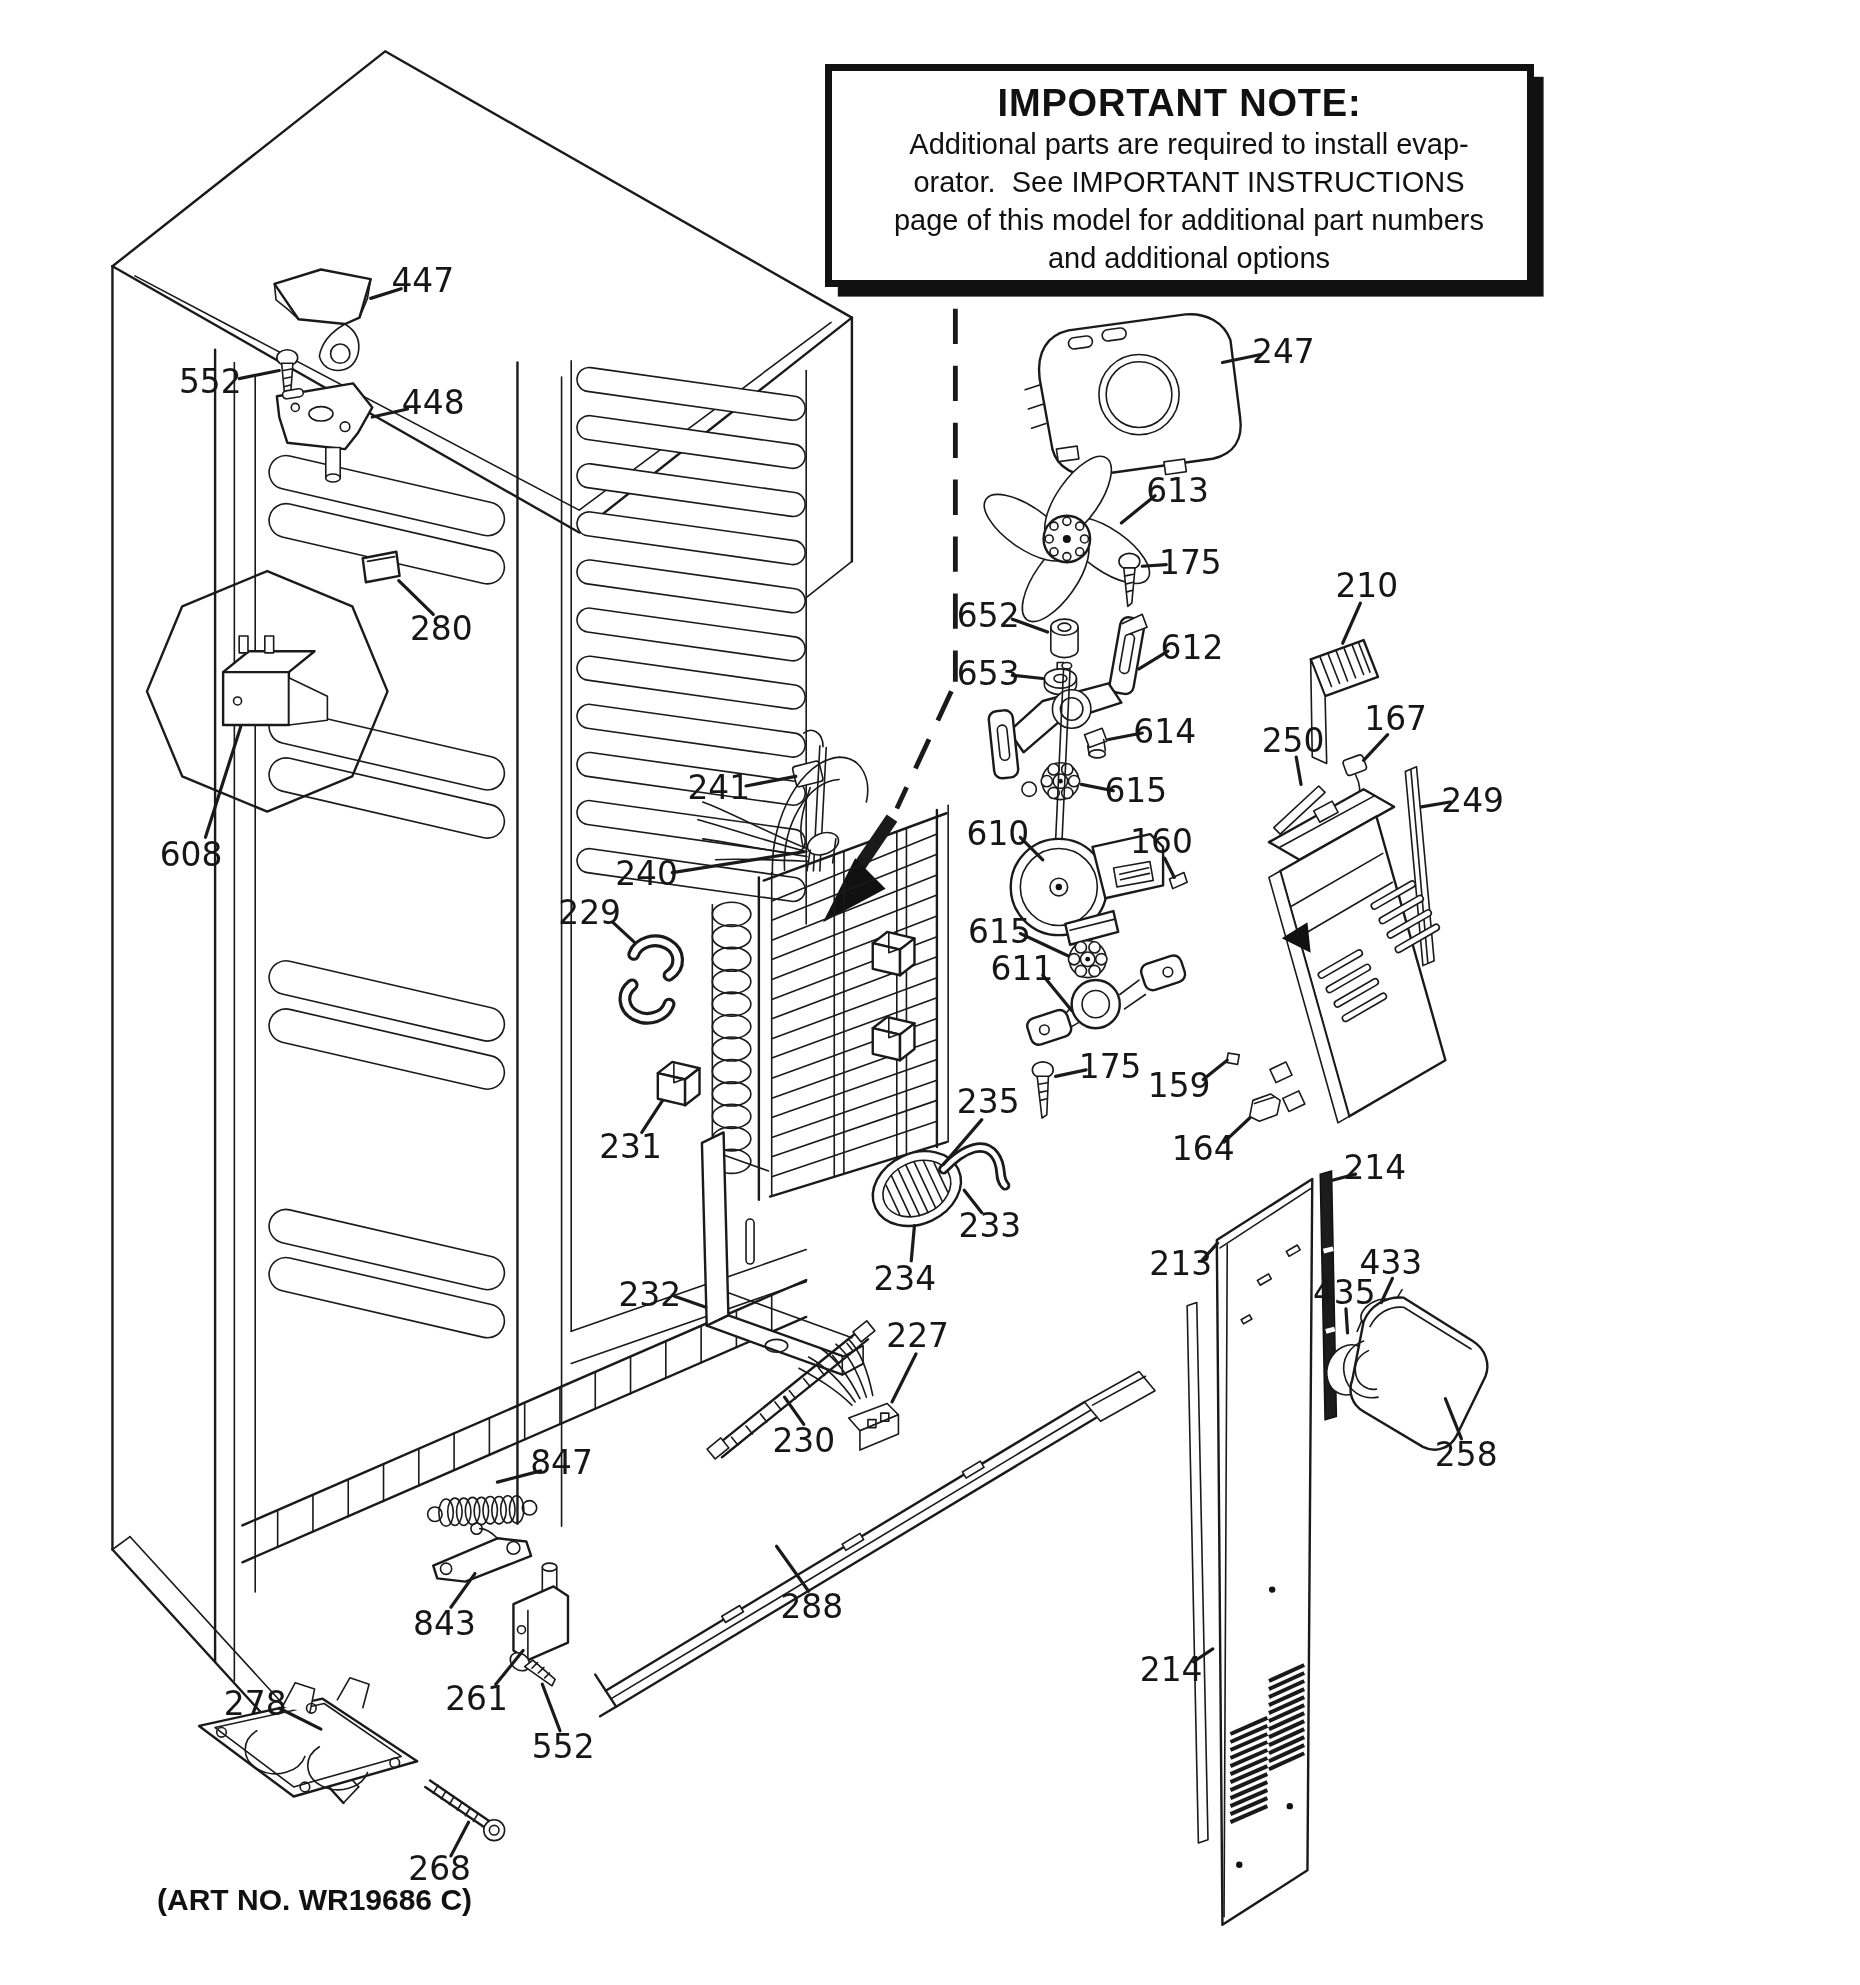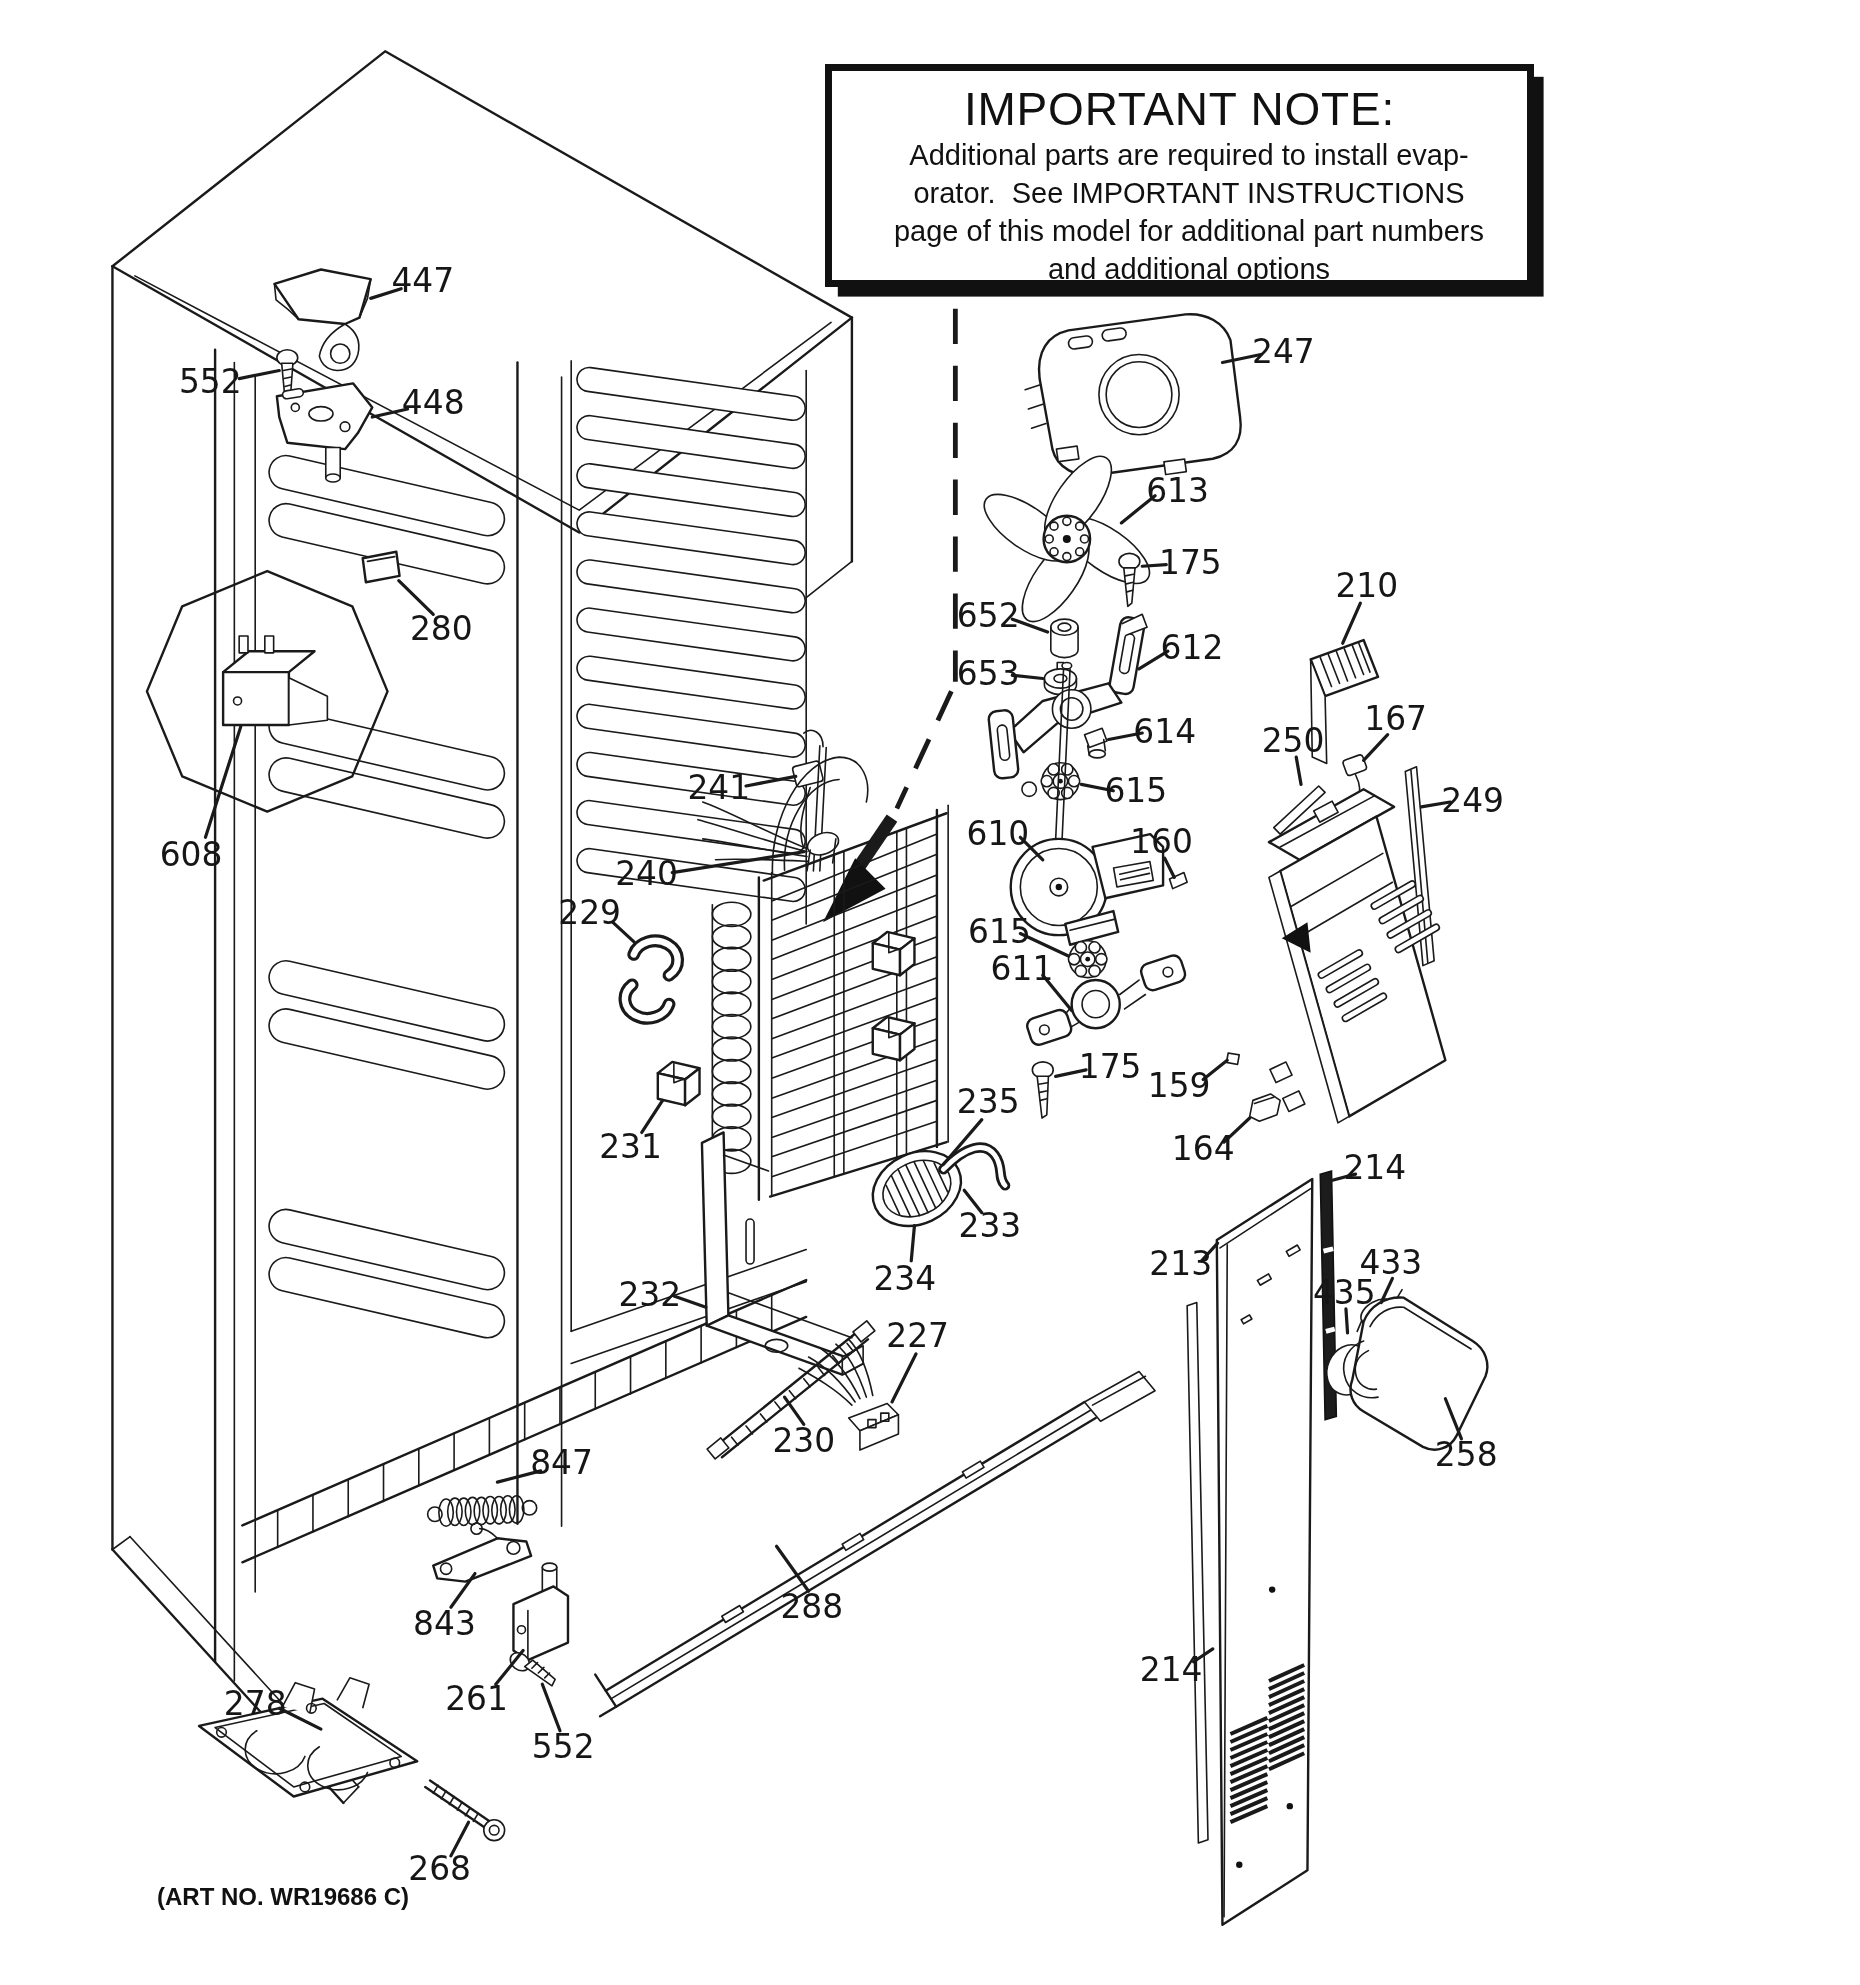--- a/index.html
+++ b/index.html
@@ -10,23 +10,23 @@
   .ln{stroke:#1a1a1a;fill:none;stroke-width:3;stroke-linecap:round;stroke-linejoin:round;}
   .ln2{stroke:#1a1a1a;fill:none;stroke-width:2;stroke-linecap:round;stroke-linejoin:round;}
   .fw{stroke:#1a1a1a;fill:#ffffff;stroke-width:3;stroke-linejoin:round;}
   .fw2{stroke:#1a1a1a;fill:#ffffff;stroke-width:2;stroke-linejoin:round;}
   .blk{fill:#111;stroke:none;}
   .ld{stroke:#1a1a1a;stroke-width:4;fill:none;stroke-linecap:round;}
   .lbl{font-family:"DejaVu Sans","Liberation Sans",sans-serif;font-size:41px;fill:#161616;}
   .vent{stroke:#1a1a1a;stroke-width:5;fill:none;stroke-linecap:butt;}
   .note{position:absolute;left:825px;top:64px;width:695px;height:209px;background:#fff;
         border:7.2px solid #111;box-shadow:11.2px 11.2px 0 -1.6px #111;text-align:center;z-index:5;}
-  .note-title{font-size:46px;font-weight:normal;margin-top:11.2px;letter-spacing:0.8px;}
+  .note-title{font-size:38px;font-weight:bold;margin-top:11.2px;letter-spacing:0.8px;}
   .note-line{font-size:29px;line-height:38px;white-space:pre;font-weight:500;margin-left:19px;}
-  .artno{position:absolute;left:157px;top:1883px;font-size:24px;font-weight:bold;
+  .artno{position:absolute;left:157px;top:1883px;font-size:30px;font-weight:bold;
          font-family:"Liberation Sans",sans-serif;white-space:pre;}
 </style>
 </head>
 <body>
 
 <div class="page">
 
   <div class="note">
     <div class="note-title">IMPORTANT NOTE:</div>
     <div class="note-line">Additional parts are required to install evap-</div>

